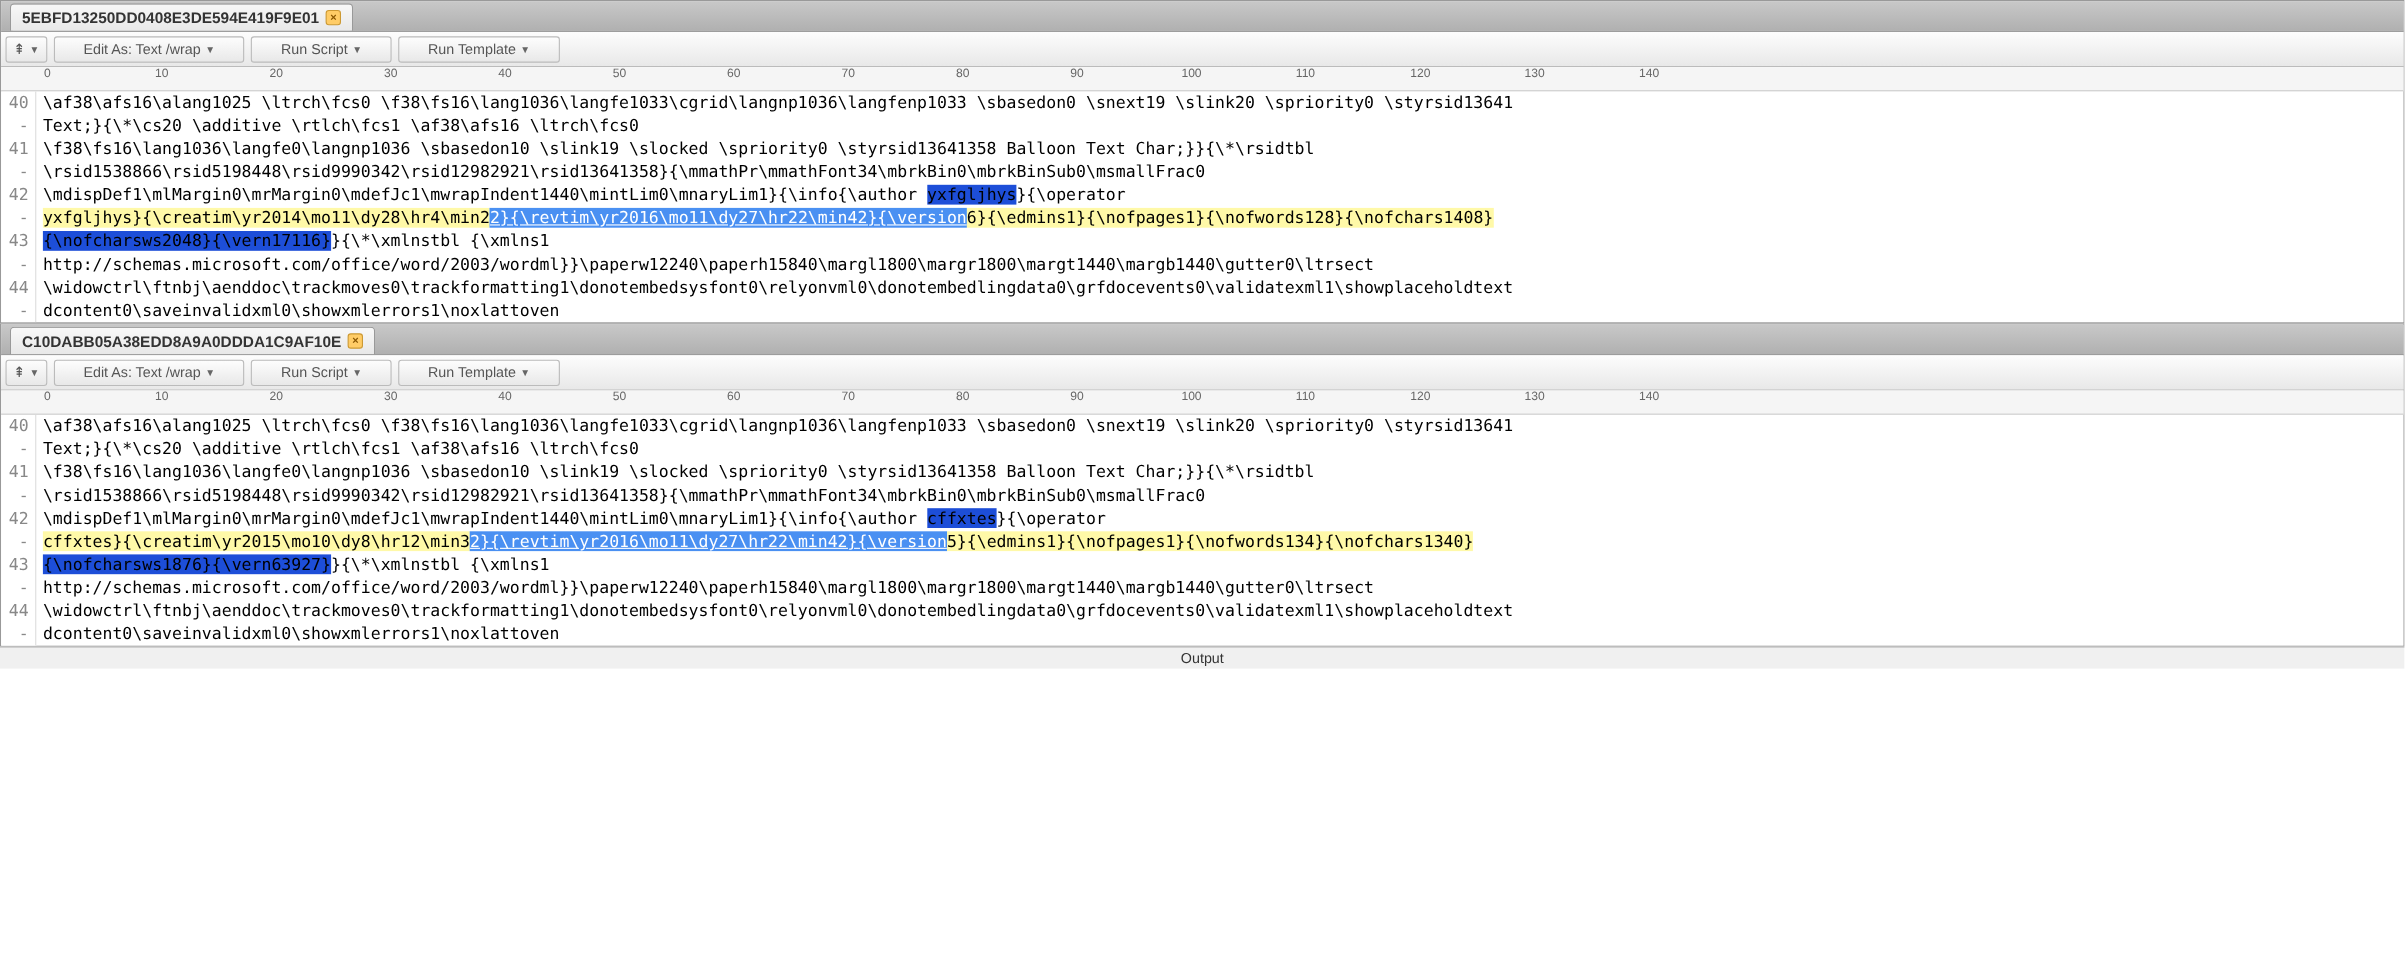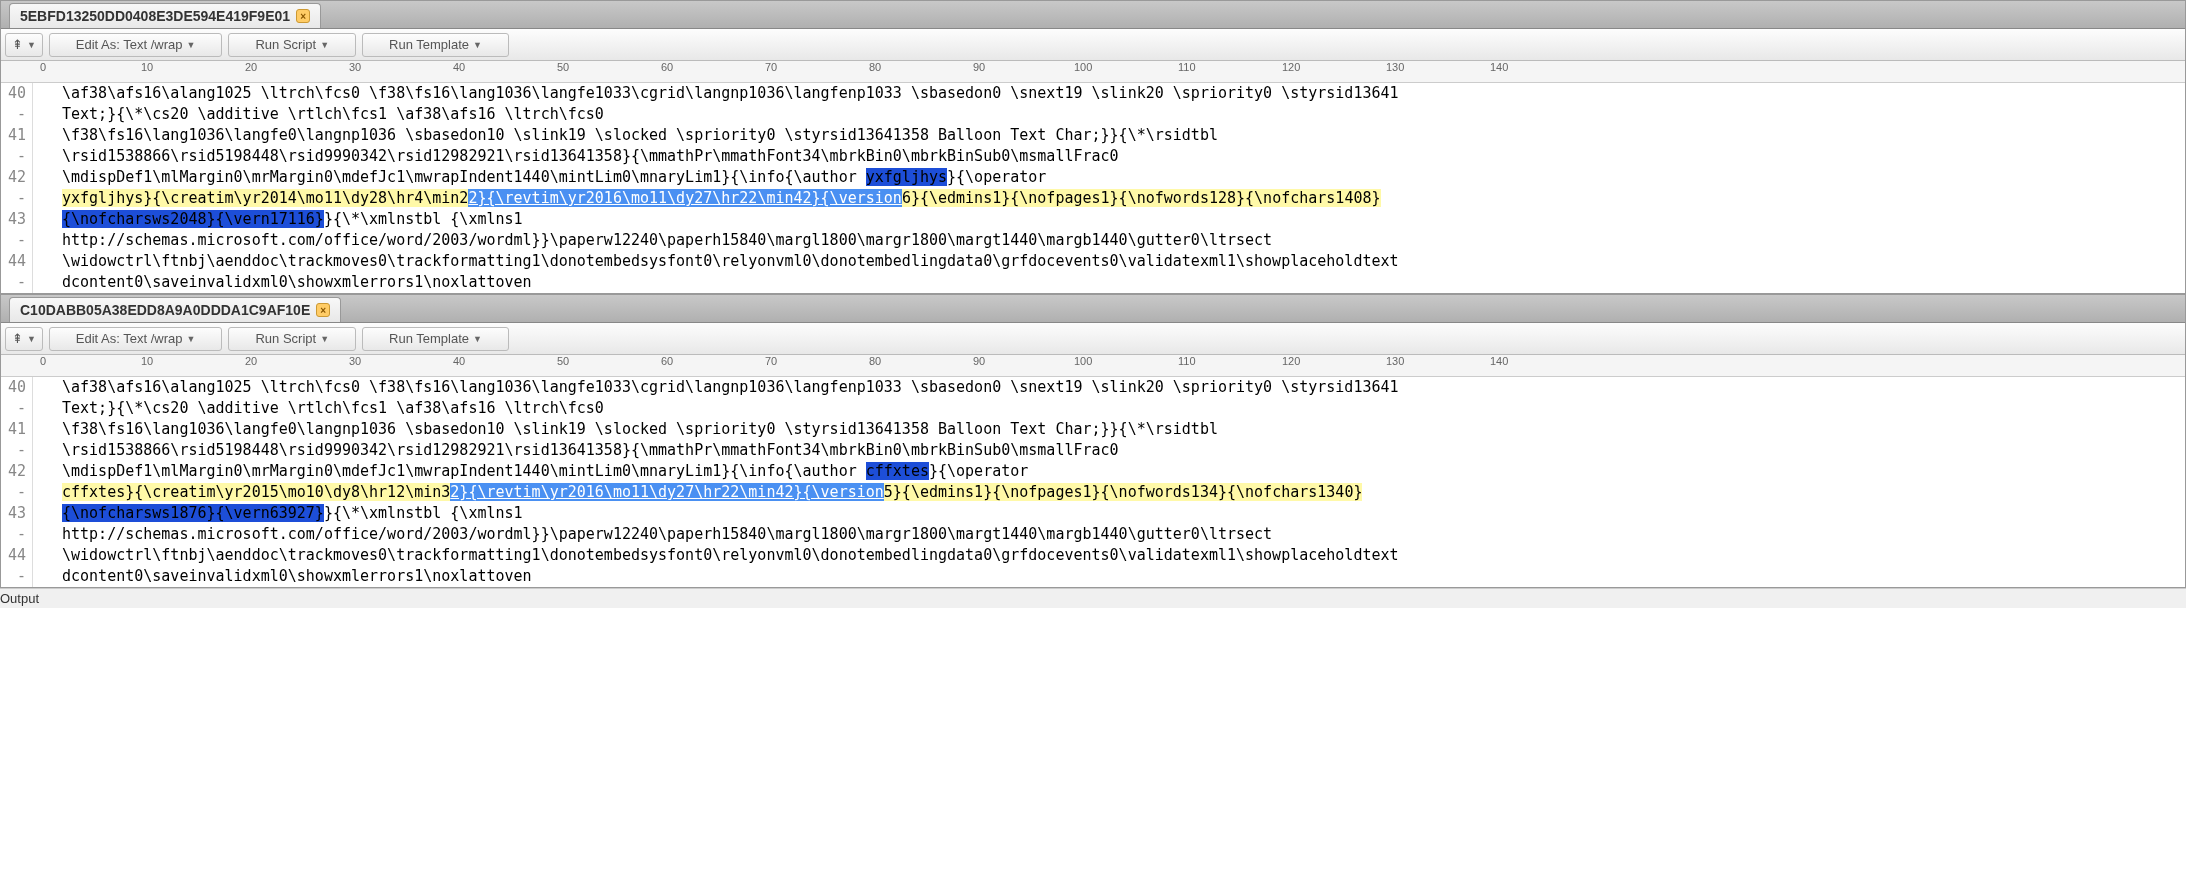--- a/index.html
+++ b/index.html
@@ -11,25 +11,25 @@
 .toolbar { background: linear-gradient(to bottom, #fdfdfd, #e8e8e8); height: 32px; display: flex; align-items: center; border-bottom: 1px solid #bbb; padding: 0 4px; gap: 0; }
 .tool-btn { border: 1px solid #bbb; background: linear-gradient(to bottom, #fdfdfd, #e8e8e8); height: 24px; display: flex; align-items: center; padding: 0 26px; font-size: 13px; color: #555; border-radius: 3px; margin-right: 6px; gap: 4px; }
 .tool-btn.small { padding: 0 6px; }
 .caret-icon { font-size: 9px; color: #666; }
 .ruler { height: 22px; background: #f5f5f5; border-bottom: 1px solid #ccc; position: relative; font-size: 11px; color: #666; overflow: hidden; }
 .ruler-tick { position: absolute; top: 0; font-size: 11px; }
 .content { display: flex; font-family: "Menlo", "Consolas", monospace; font-size: 15px; line-height: 21px; overflow: hidden; white-space: nowrap; }
 .gutter { background: #fff; color: #888; text-align: right; padding: 0 6px 0 4px; border-right: 1px solid #ddd; user-select: none; min-width: 32px; }
 .gutter .ln { height: 21px; }
 .text { padding-left: 6px; flex: 1; overflow: hidden; }
-.text .row { height: 21px; white-space: pre; margin-left: 23px; }
+.text .row { height: 21px; white-space: pre; }
 .hl-pink { background: #1d4ed8; }
 .hl-yellow { background: #fff9a8; }
 .hl-blue { background: #4a90f2; color: #fff; text-decoration: underline; }
-.output-bar { font-size: 13px; color: #333; padding: 2px 0; background: #f0f0f0; border-top: 1px solid #ccc; }
+.output-bar { text-align: center; font-size: 13px; color: #333; padding: 2px 12px; background: #f0f0f0; border-top: 1px solid #ccc; }
 </style>
 </head>
 <body>
 
 <div class="pane">
   <div class="tab-bar">
     <div class="tab">
       <span>5EBFD13250DD0408E3DE594E419F9E01</span>
       <span class="close-icon">×</span>
     </div>

